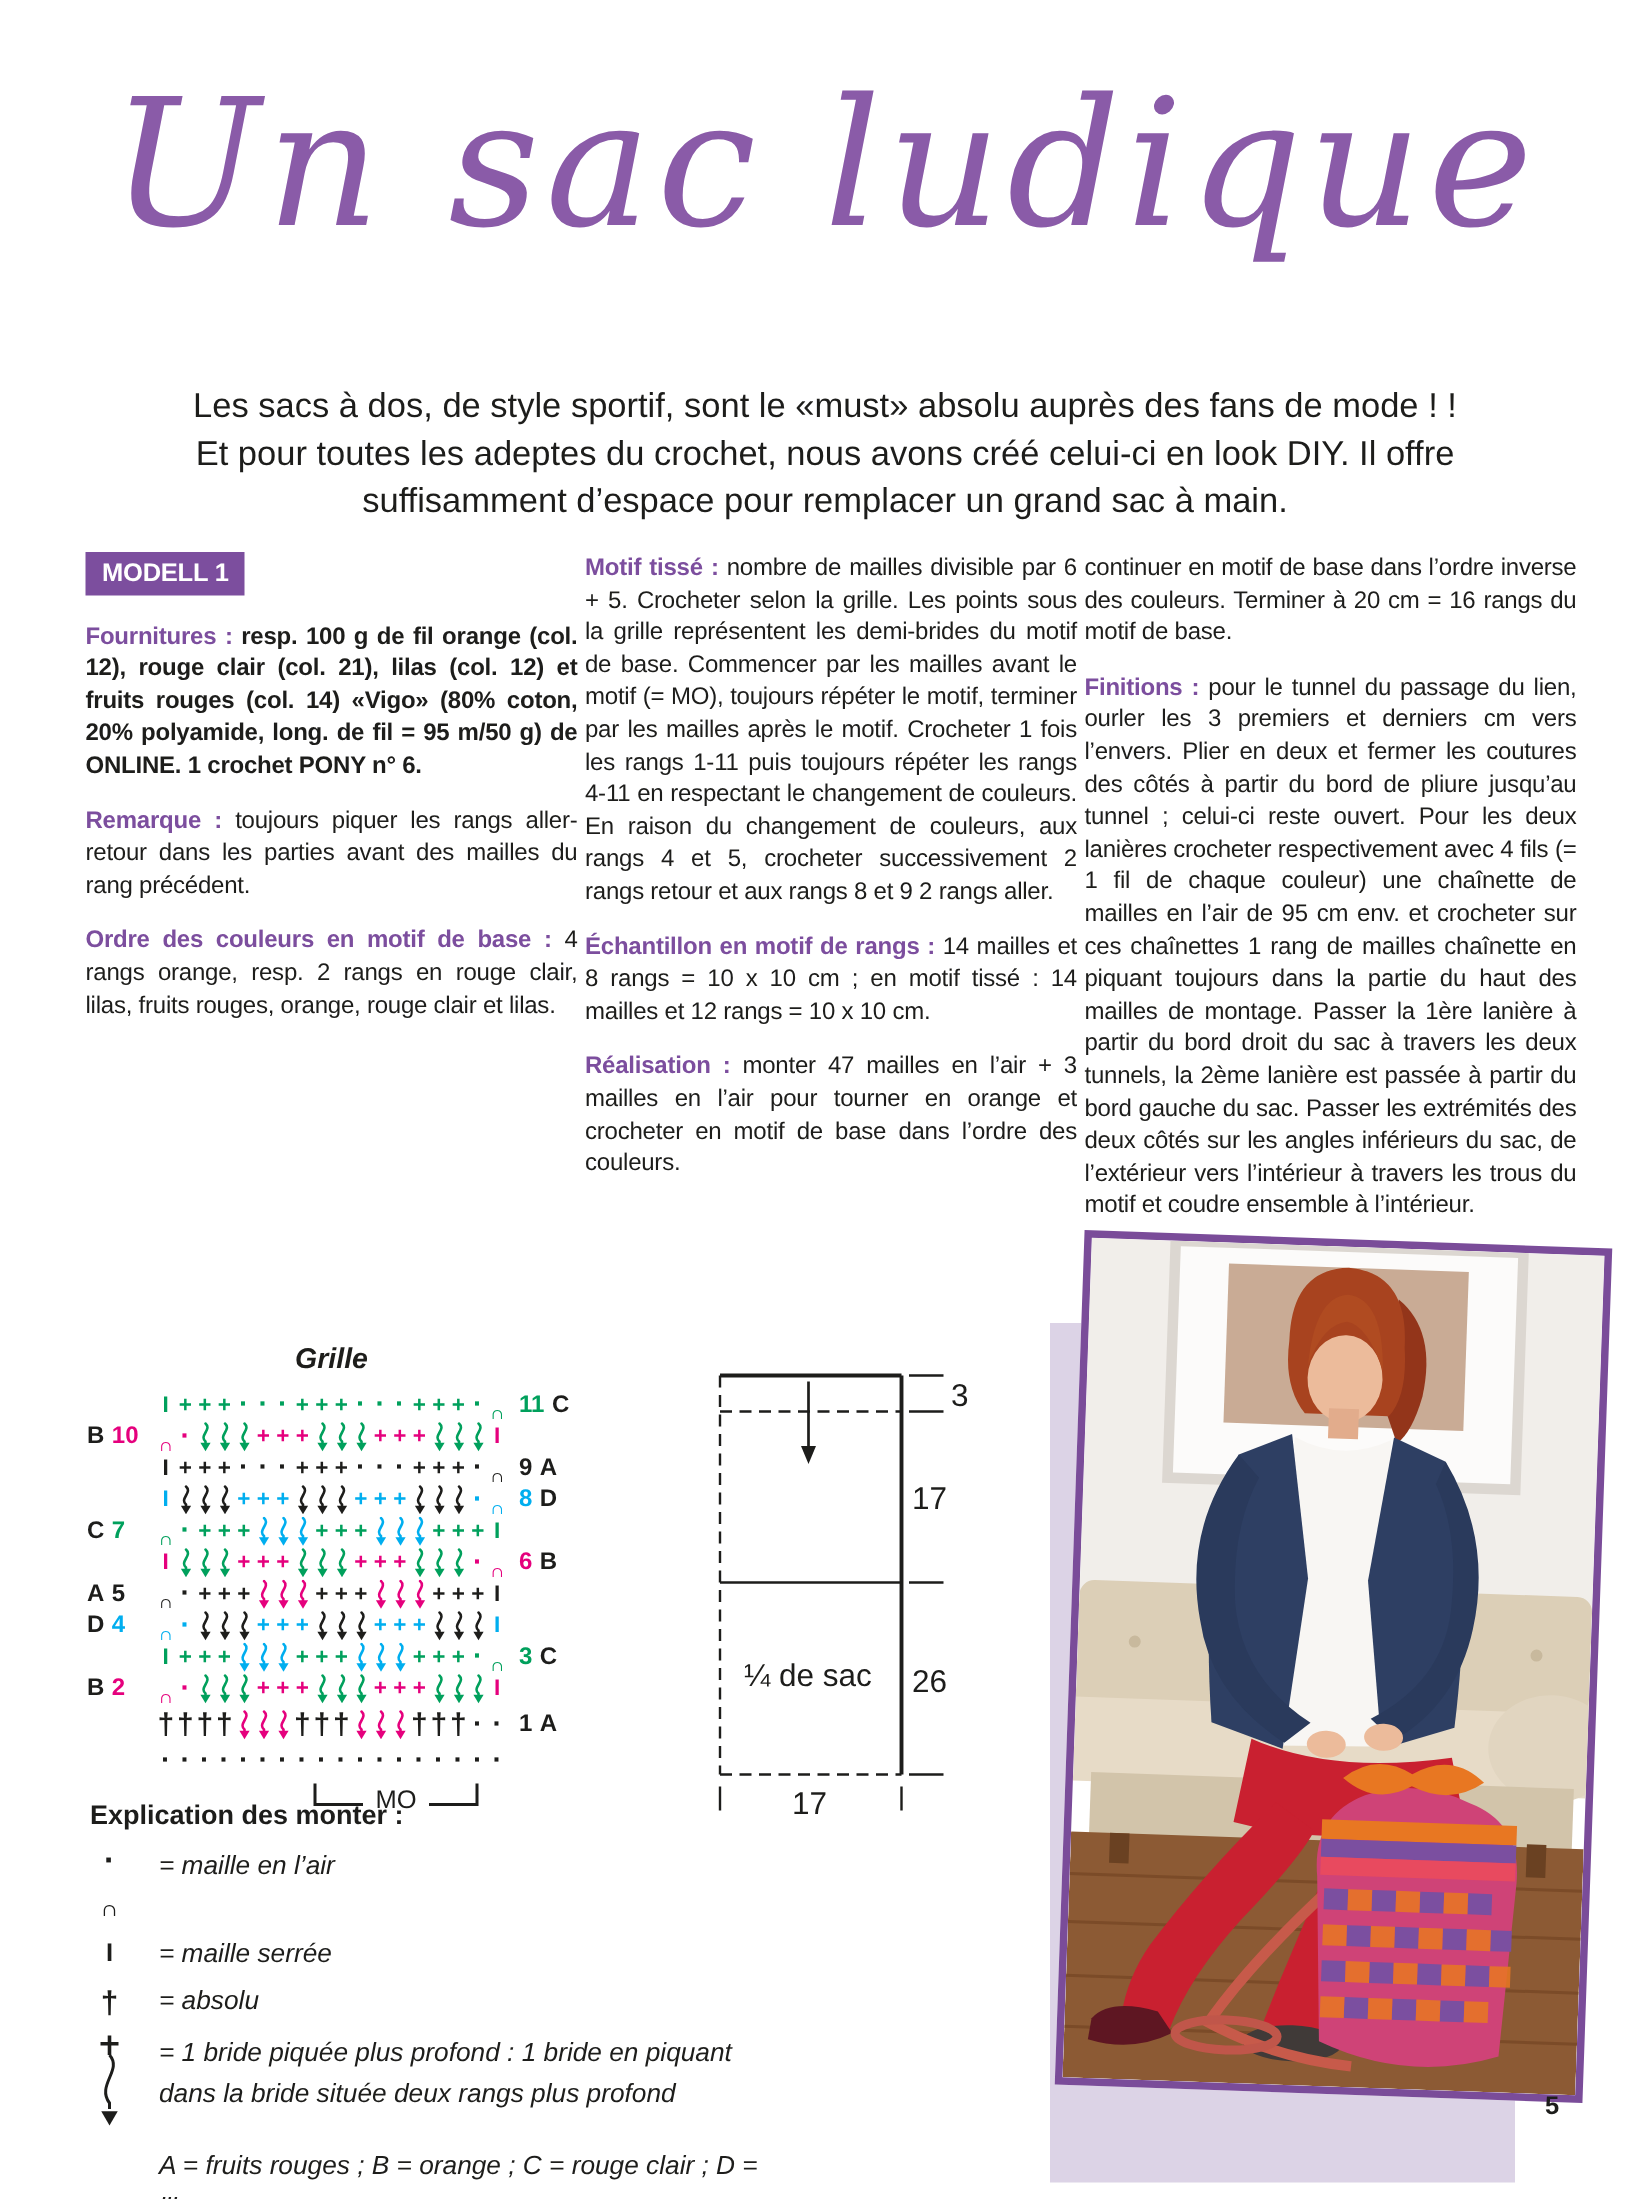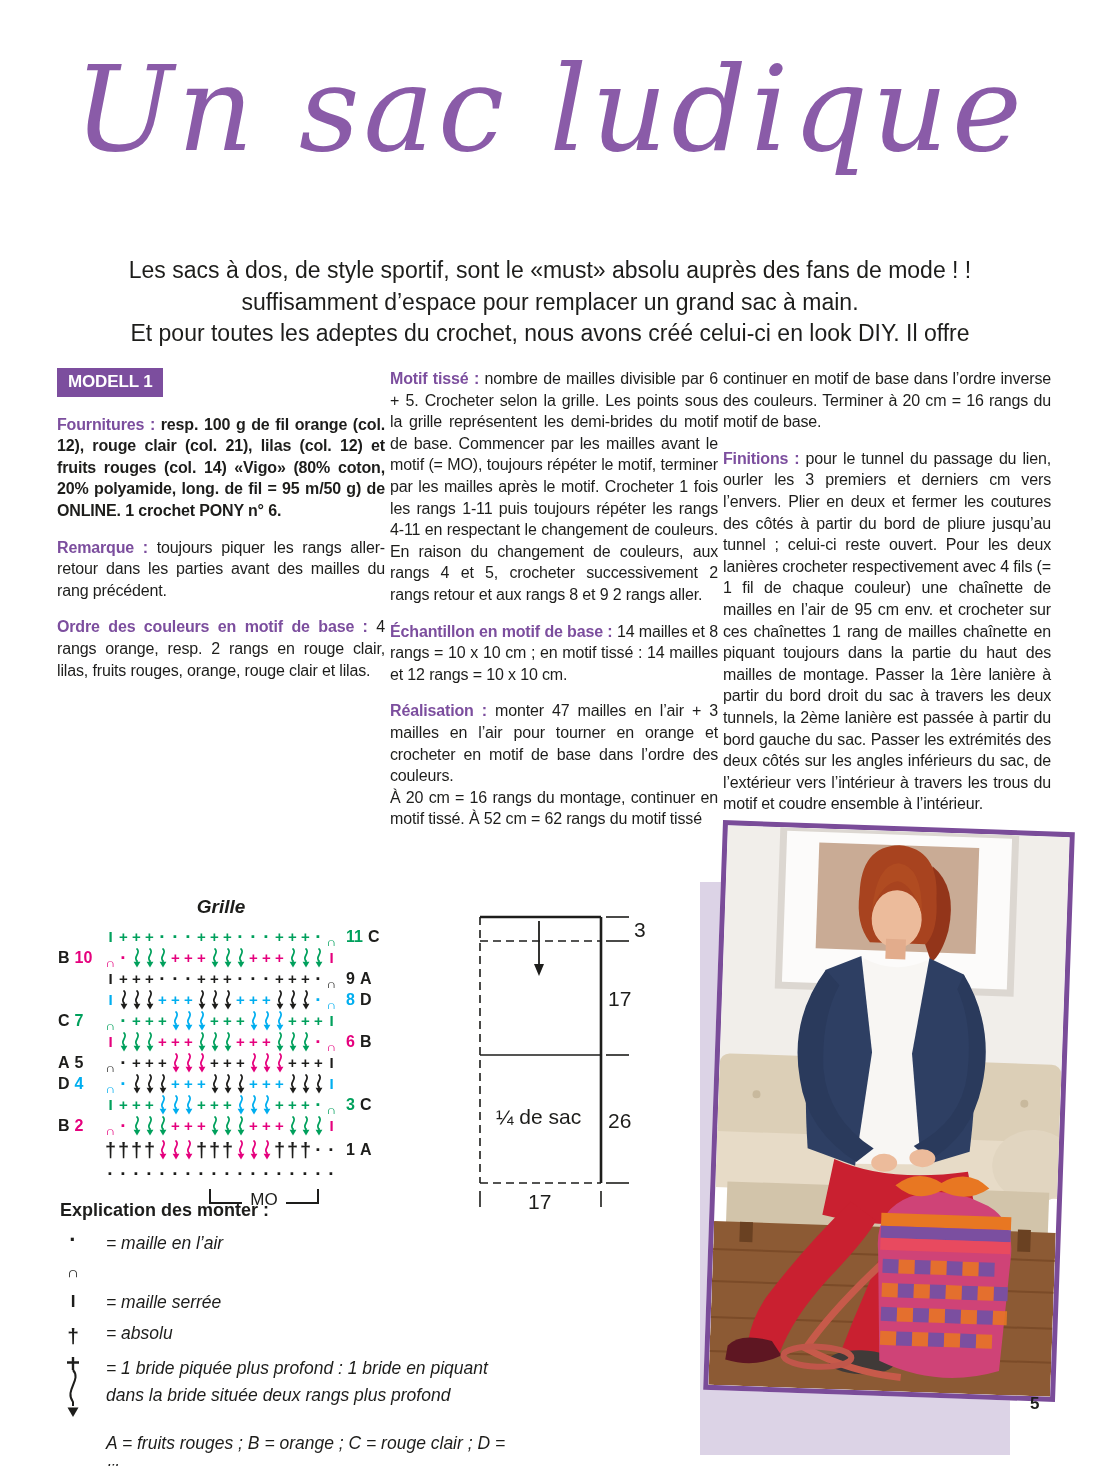--- a/index.html
+++ b/index.html
@@ -72,38 +72,37 @@
 </style>
 </head>
 <body>
 
 <div class="page">
 
   <div class="main-title">Un sac ludique</div>
 
   <div class="intro">
     <div>Les sacs à dos, de style sportif, sont le «must» absolu auprès des fans de mode ! !</div>
+    <div>Et pour toutes les adeptes du crochet, nous avons créé celui-ci en look DIY. Il offre</div>
     <div>suffisamment d’espace pour remplacer un grand sac à main.</div>
-    <div>Et pour toutes les adeptes du crochet, nous avons créé celui-ci en look DIY. Il offre</div>
   </div>
 
   <div class="col col1">
     <span class="badge">MODELL 1</span>
     <div>
         <p class="pbold"><span class="plabel">Fournitures : </span><span>resp. 100 g de fil orange (col. 12), rouge clair (col. 21), lilas (col. 12) et fruits rouges (col. 14) «Vigo» (80% coton, 20% polyamide, long. de fil = 95 m/50 g) de ONLINE. 1 crochet PONY n° 6.</span></p>
         <p><span class="plabel">Remarque : </span><span>toujours piquer les rangs aller-retour dans les parties avant des mailles du rang précédent.</span></p>
         <p><span class="plabel">Ordre des couleurs en motif de base : </span><span>4 rangs orange, resp. 2 rangs en rouge clair, lilas, fruits rouges, orange, rouge clair et lilas.</span></p>
       </div>
   </div>
 
   <div class="col col2">
       <p><span class="plabel">Motif tissé : </span><span>nombre de mailles divisible par 6 + 5. Crocheter selon la grille. Les points sous la grille représentent les demi-brides du motif de base. Commencer par les mailles avant le motif (= MO), toujours répéter le motif, terminer par les mailles après le motif. Crocheter 1 fois les rangs 1-11 puis toujours répéter les rangs 4-11 en respectant le changement de couleurs. En raison du changement de couleurs, aux rangs 4 et 5, crocheter successivement 2 rangs retour et aux rangs 8 et 9 2 rangs aller.</span></p>
-      <p><span class="plabel">Échantillon en motif de base : </span><span>14 mailles et 8 rangs = 10 x 10 cm ; en motif tissé : 14 mailles et 12 rangs = 10 x 10 cm.</span></p>
+      <p><span class="plabel">Échantillon en motif de rangs : </span><span>14 mailles et 8 rangs = 10 x 10 cm ; en motif tissé : 14 mailles et 12 rangs = 10 x 10 cm.</span></p>
       <p style="margin-bottom: 0px;"><span class="plabel">Réalisation : </span><span>monter 47 mailles en l’air + 3 mailles en l’air pour tourner en orange et crocheter en motif de base dans l’ordre des couleurs.</span></p>
-      <p><span>À 20 cm = 16 rangs du montage, continuer en motif tissé. À 52 cm = 62 rangs du motif tissé</span></p>
     </div>
   <div class="col col3">
       <p><span>continuer en motif de base dans l’ordre inverse des couleurs. Terminer à 20 cm = 16 rangs du motif de base.</span></p>
       <p><span class="plabel">Finitions : </span><span>pour le tunnel du passage du lien, ourler les 3 premiers et derniers cm vers l’envers. Plier en deux et fermer les coutures des côtés à partir du bord de pliure jusqu’au tunnel ; celui-ci reste ouvert. Pour les deux lanières crocheter respectivement avec 4 fils (= 1 fil de chaque couleur) une chaînette de mailles en l’air de 95 cm env. et crocheter sur ces chaînettes 1 rang de mailles chaînette en piquant toujours dans la partie du haut des mailles de montage. Passer la 1ère lanière à partir du bord droit du sac à travers les deux tunnels, la 2ème lanière est passée à partir du bord gauche du sac. Passer les extrémités des deux côtés sur les angles inférieurs du sac, de l’extérieur vers l’intérieur à travers les trous du motif et coudre ensemble à l’intérieur.</span></p>
     </div>
 
   <div class="grille">
     <div class="grille-title">Grille</div>
     <div id="grille-chart">
         <div class="chart-row">

